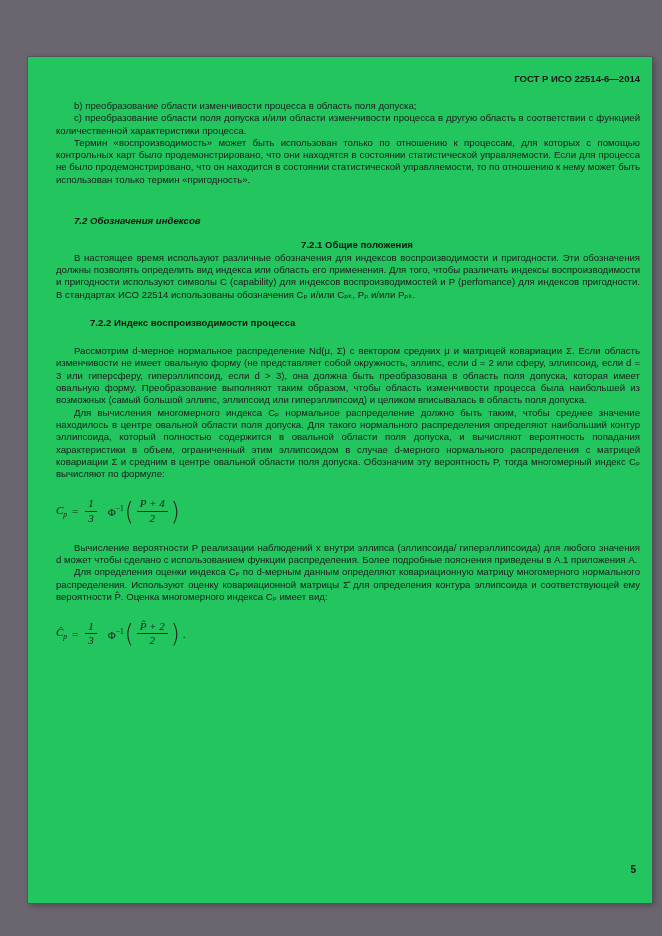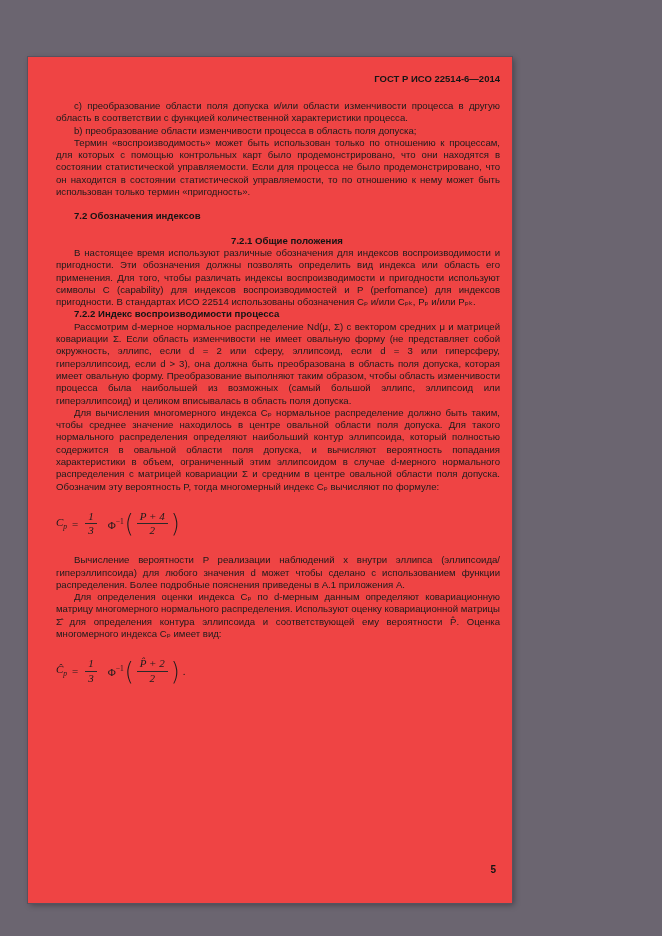--- a/index.html
+++ b/index.html
@@ -10,22 +10,22 @@
   }
   .canvas {
     position:relative;
     width:662px; height:936px;
     background:#6b6570;
     overflow:hidden;
   }
   .page {
     position:absolute;
     left:28px; top:57px;
-    width:484px; height:846px;
-    background:#ef4444;
+    width:624px; height:846px;
+    background:#22c55e;
     box-shadow:0 0 0 1px #57525e, 2px 2px 6px rgba(0,0,0,0.35);
     box-sizing:border-box;
     padding:16px 12px 0 28px;
     color:#1b1b1b;
   }
   .doc-header {
     text-align:right;
     font-weight:bold;
     font-size:9.5px;
     line-height:12px;
@@ -34,29 +34,29 @@
   }
   p.para {
     margin:0;
     font-size:9.6px;
     line-height:12.3px;
     text-align:justify;
     text-indent:18px;
     color:#1b1b1b;
   }
   .heading {
-    margin:0;
+    margin:16px;
     font-weight:bold;
     font-size:9.6px;
     line-height:12.3px;
     text-indent:18px;
     text-align:left;
     color:#141414;
   }
-  .heading.sp-both { margin:12px 0 12px 0; }
+  .heading.sp-both { margin:29px 0 12px 0;font-style:italic; }
   .heading.sp-top  { margin:12px 0 0 0;text-align:center; }
   .formula-row {
     display:flex;
     justify-content:flex-start;
     align-items:center;
     margin:17px 0 17px 0;
     font-size:11px;
     font-family:"Liberation Serif","DejaVu Serif",serif;
     font-style:italic;
     color:#1b1b1b;
@@ -94,22 +94,22 @@
   }
 </style>
 </head>
 <body>
 
 <div class="canvas">
   <div class="page">
 
     <div class="doc-header">ГОСТ Р ИСО 22514-6—2014</div>
 
+    <p class="para">b) преобразование области изменчивости процесса в область поля допуска;</p>
     <p class="para">c) преобразование области поля допуска и/или области изменчивости процесса в другую область в соответствии с функцией количественной характеристики процесса.</p>
-    <p class="para">b) преобразование области изменчивости процесса в область поля допуска;</p>
     <p class="para">Термин «воспроизводимость» может быть использован только по отношению к процессам, для которых с помощью контрольных карт было продемонстрировано, что они находятся в состоянии статистической управляемости. Если для процесса не было продемонстрировано, что он находится в состоянии статистической управляемости, то по отношению к нему может быть использован только термин «пригодность».</p>
 
     <p class="heading sp-both">7.2 Обозначения индексов</p>
     <p class="heading sp-top">7.2.1 Общие положения</p>
     <p class="para">В настоящее время используют различные обозначения для индексов воспроизводимости и пригодности. Эти обозначения должны позволять определить вид индекса или область его применения. Для того, чтобы различать индексы воспроизводимости и пригодности используют символы C (capability) для индексов воспроизводимостей и P (perfomance) для индексов пригодности. В стандартах ИСО 22514 использованы обозначения Cₚ и/или Cₚₖ, Pₚ и/или Pₚₖ.</p>
 
     <p class="heading">7.2.2 Индекс воспроизводимости процесса</p>
     <p class="para">Рассмотрим d-мерное нормальное распределение Nd(μ, Σ) с вектором средних μ и матрицей ковариации Σ. Если область изменчивости не имеет овальную форму (не представляет собой окружность, эллипс, если d = 2 или сферу, эллипсоид, если d = 3 или гиперсферу, гиперэллипсоид, если d &gt; 3), она должна быть преобразована в область поля допуска, которая имеет овальную форму. Преобразование выполняют таким образом, чтобы область изменчивости процесса была наибольшей из возможных (самый большой эллипс, эллипсоид или гиперэллипсоид) и целиком вписывалась в область поля допуска.</p>
     <p class="para">Для вычисления многомерного индекса Cₚ нормальное распределение должно быть таким, чтобы среднее значение находилось в центре овальной области поля допуска. Для такого нормального распределения определяют наибольший контур эллипсоида, который полностью содержится в овальной области поля допуска, и вычисляют вероятность попадания характеристики в объем, ограниченный этим эллипсоидом в случае d-мерного нормального распределения с матрицей ковариации Σ и средним в центре овальной области поля допуска. Обозначим эту вероятность P, тогда многомерный индекс Cₚ вычисляют по формуле:</p>
 

